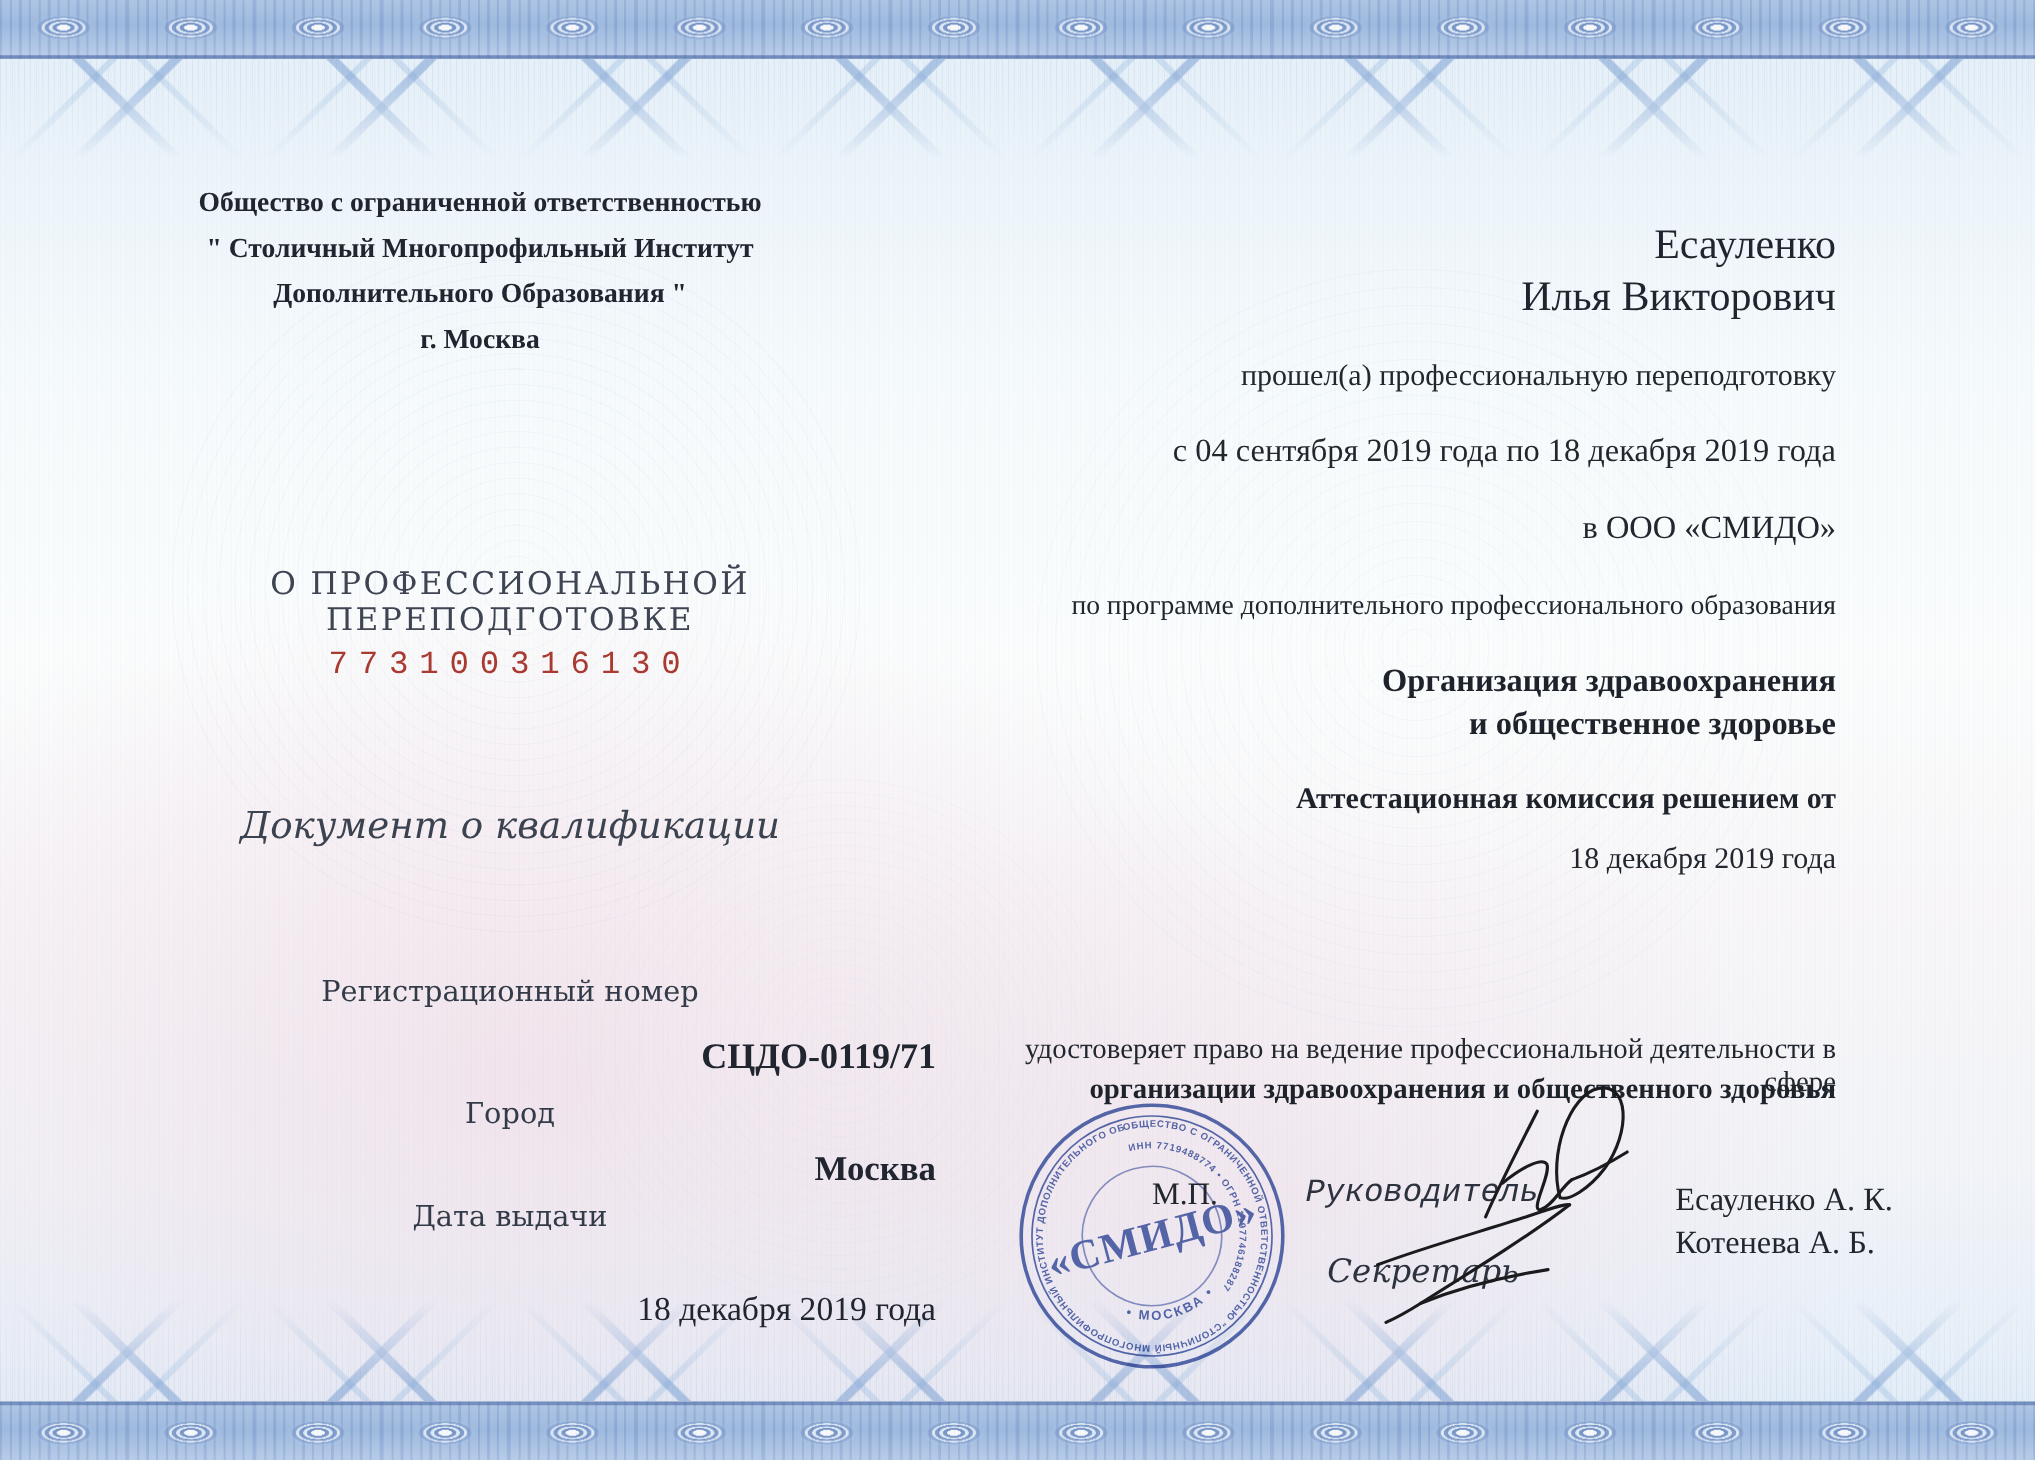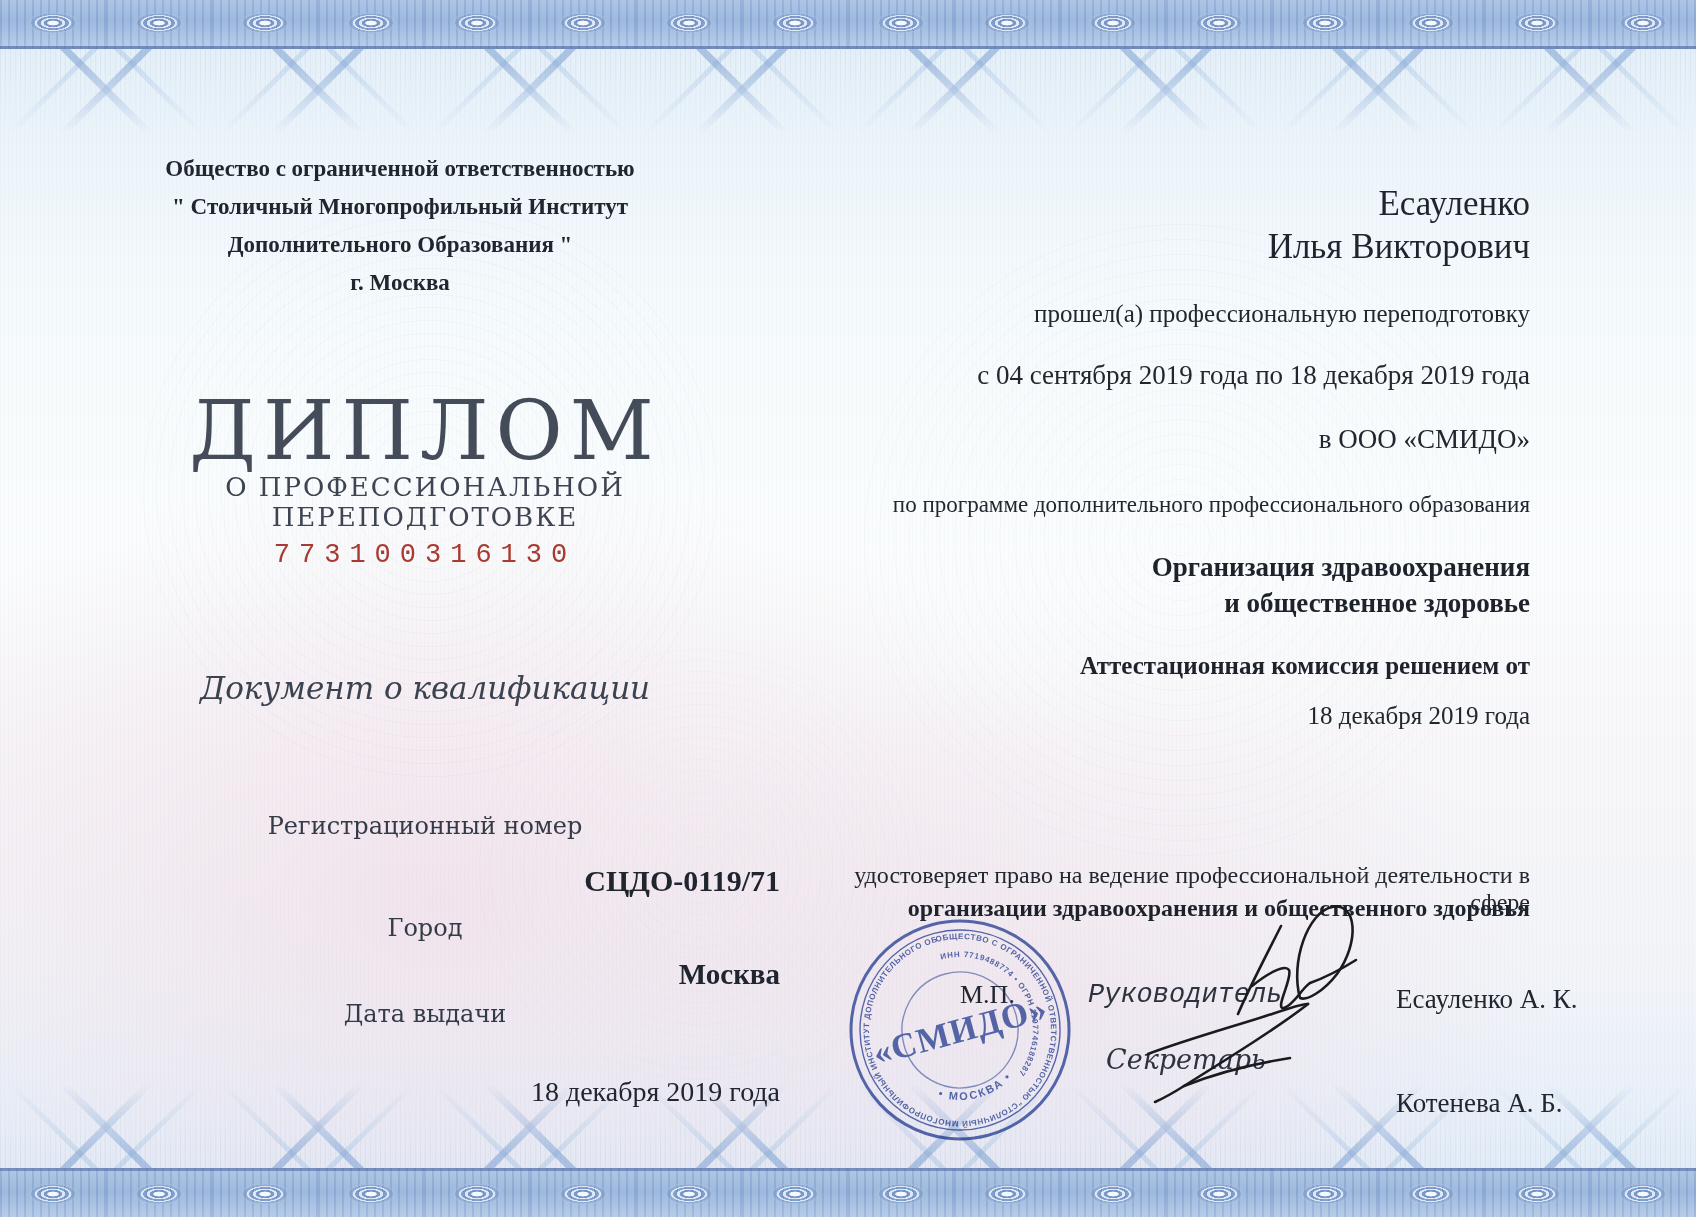--- a/index.html
+++ b/index.html
@@ -75,21 +75,21 @@
   .prog2{top:588px; font-size:27px; font-weight:bold; color:#1d222b;}
   .commission{top:652px; font-size:25px; font-weight:bold; color:#1d222b;}
   .comm-date{top:702px; font-size:25px; color:#22272f;}
   .entitles1{top:862px; font-size:24px; color:#22272f;}
   .entitles2{top:895px; font-size:24px; font-weight:bold; color:#1d222b;}
 
   .mp{left:960px; top:980px; font-size:26px; color:#22272f;}
   .role1{left:1088px; top:980px; font-size:27px; font-style:italic; color:#2c323e; font-family:Liberation Mono, monospace;}
   .role2{left:1106px; top:1044px; font-size:27px; font-style:italic; color:#2c323e; font-family:"DejaVu Serif", serif;}
   .name1{left:1396px; top:984px; font-size:27px; color:#22272f;}
-  .name2{left:1396px; top:1088px; font-size:27px; color:#22272f;}
+  .name2{left:1396px; top:1020px; font-size:27px; color:#22272f;}
   .sig1{left:1228px; top:898px;}
   .sig2{left:1140px; top:992px;}
   .stamp{left:845px; top:915px; opacity:.85; mix-blend-mode:multiply;}
 </style>
 </head>
 <body>
 
 <div class="scan">
 
   <div class="abs band band-top"></div>
@@ -102,21 +102,20 @@
   <div class="abs rings rings-r"></div>
   <div class="abs rings rings-b"></div>
 
   <div class="abs center org">
     <div>Общество с ограниченной ответственностью</div>
     <div>" Столичный Многопрофильный Институт</div>
     <div>Дополнительного Образования "</div>
     <div>г. Москва</div>
   </div>
 
-  <div class="abs center title">ДИПЛОМ</div>
   <div class="abs center subtitle">О  ПРОФЕССИОНАЛЬНОЙ  ПЕРЕПОДГОТОВКЕ</div>
   <div class="abs center serial">773100316130</div>
   <div class="abs center doctype">Документ о квалификации</div>
 
   <div class="abs center reg-label">Регистрационный номер</div>
   <div class="abs center reg-num times">СЦДО-0119/71</div>
   <div class="abs center city-label">Город</div>
   <div class="abs center city-val times">Москва</div>
   <div class="abs center date-label">Дата выдачи</div>
   <div class="abs center date-val times">18 декабря 2019 года</div>

